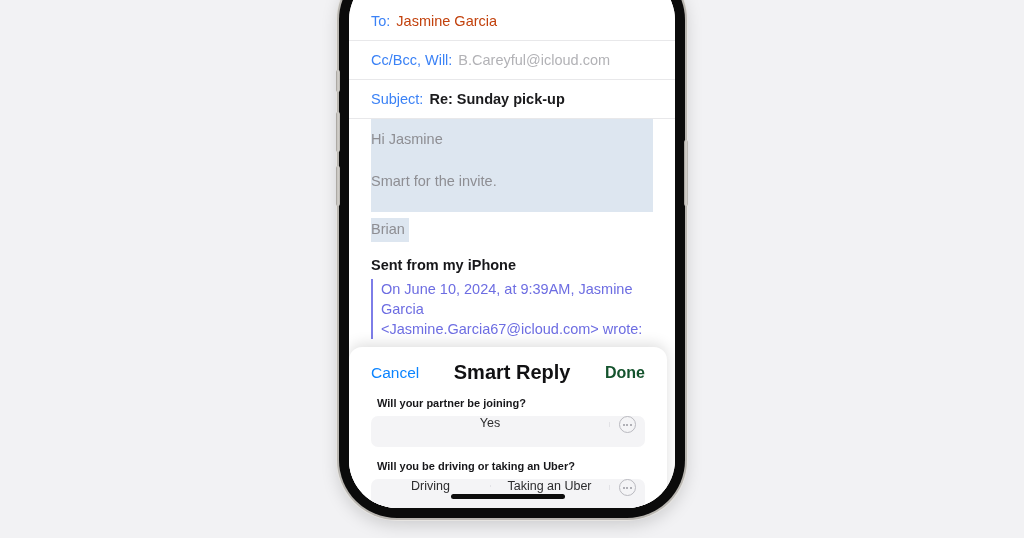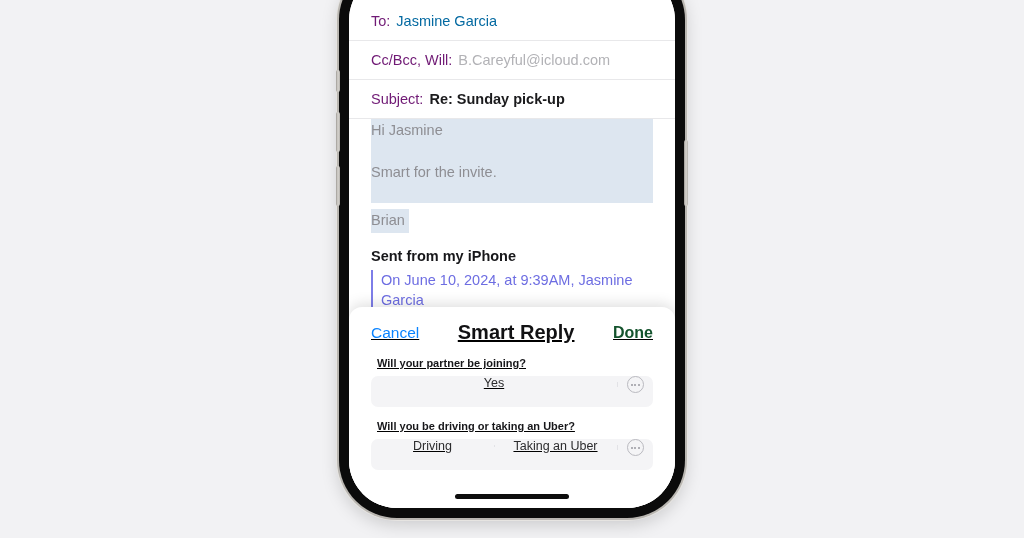--- a/index.html
+++ b/index.html
@@ -61,46 +61,46 @@
     display: flex;
     align-items: center;
     padding: 0 22px;
     height: 38px;
     border-bottom: 1px solid #e8e8ea;
     font-size: 14.5px;
     white-space: nowrap;
   }
   #row-to    { margin-top: 30px; }
   .hdr-label {
-    color: #701a75;
+    color: #3b82f6;
     margin-right: 6px;
   }
   .hdr-value-link {
-    color: #0369a1;
+    color: #c2410c;
   }
   .hdr-value-dim {
     color: #b2b2b6;
   }
   .hdr-value-strong {
     color: #1b1b1d;
     font-weight: bold;
   }
 
   #body-area {
     padding: 0 22px;
     font-size: 14.5px;
     line-height: 1.1;
   }
   .sel-block {
     background: #dde6f0;
     color: #8e8e93;
     display: block;
     padding: 9px 0 9px 0;
   }
-  #sel-hi      { padding-top: 4px; padding-bottom: 13px; }
+  #sel-hi      { padding-top: 13px; padding-bottom: 13px; }
   #sel-thanks  { padding-top: 13px; padding-bottom: 22px; }
   #sel-brian {
     background: #dde6f0;
     color: #8e8e93;
     display: inline-block;
     padding: 4px 4px 4px 0;
     margin-top: 6px;
   }
   #sig-line {
     color: #17171a;
@@ -114,27 +114,26 @@
     margin-top: 5px;
     color: #6d6de2;
     font-size: 14.5px;
     line-height: 1.38;
   }
 
   
   #smart-reply-sheet {
     position: absolute;
     left: 0;
-    right: 0;
+    right: 8px;
     bottom: 0;
-    height: 201px;
+    height: 161px;
     background: #ffffff;
     border-radius: 13px 13px 0 0;
     box-shadow: 0 -3px 14px rgba(0,0,0,0.13);
-    text-decoration: underline;
   }
   #sheet-toolbar {
     display: flex;
     align-items: center;
     justify-content: space-between;
     padding: 14px 22px 0 22px;
   }
   #sheet-cancel {
     color: #0b84ff;
     font-size: 15.5px;

